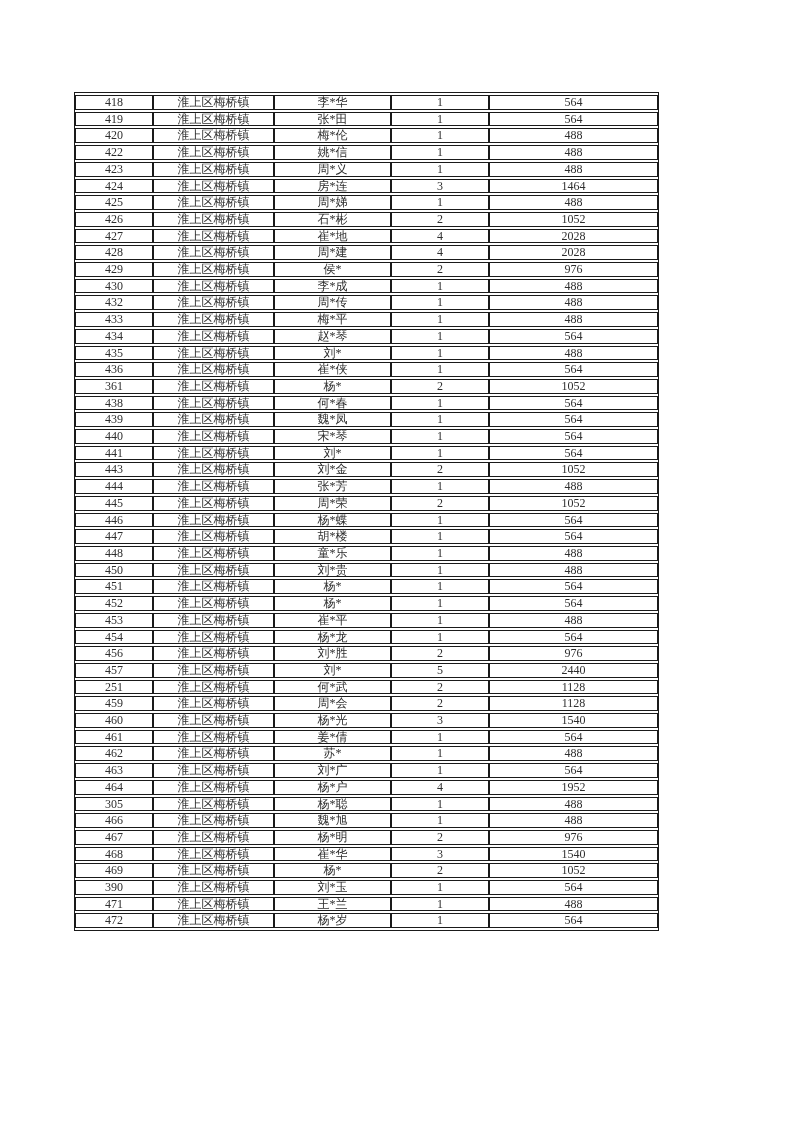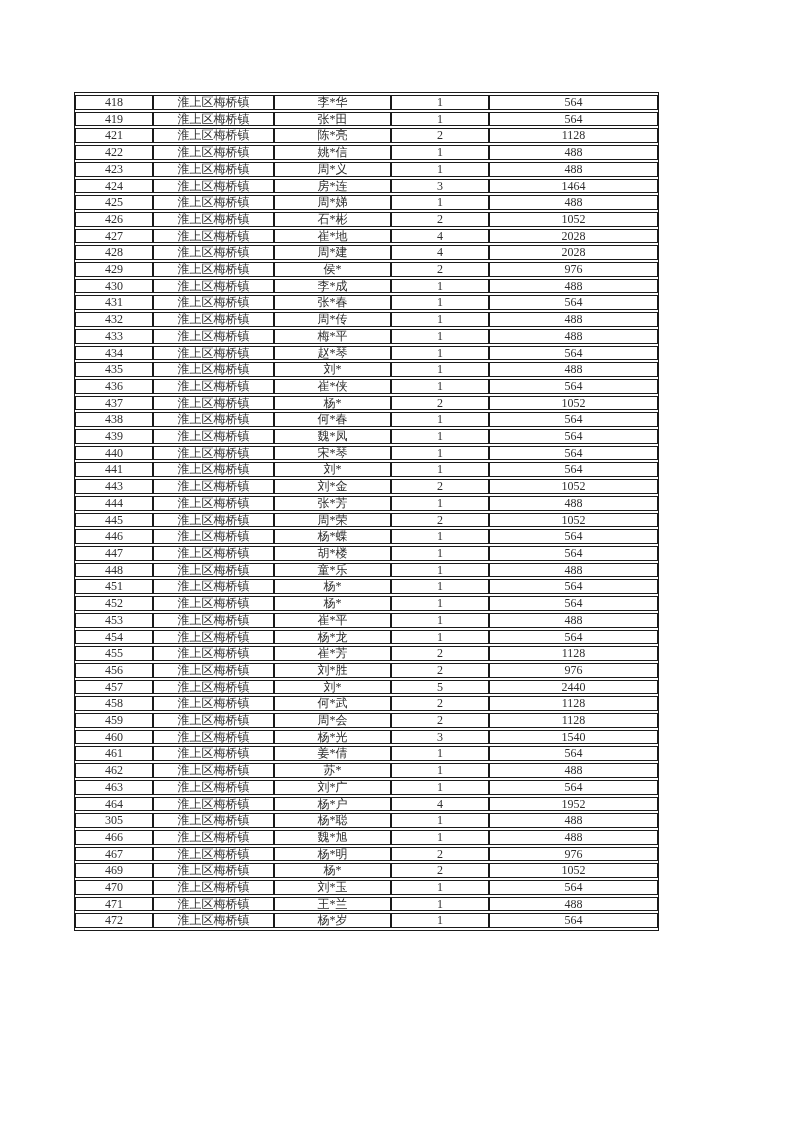--- a/index.html
+++ b/index.html
@@ -64,25 +64,25 @@
           <td>564</td>
         </tr>
         <tr>
           <td>419</td>
           <td>淮上区梅桥镇</td>
           <td>张*田</td>
           <td>1</td>
           <td>564</td>
         </tr>
         <tr>
-          <td>421</td>
-          <td>淮上区梅桥镇</td>
-          <td>陈*亮</td>
-          <td>2</td>
-          <td>1128</td>
+          <td>420</td>
+          <td>淮上区梅桥镇</td>
+          <td>梅*伦</td>
+          <td>1</td>
+          <td>488</td>
         </tr>
         <tr>
           <td>422</td>
           <td>淮上区梅桥镇</td>
           <td>姚*信</td>
           <td>1</td>
           <td>488</td>
         </tr>
         <tr>
           <td>423</td>
@@ -134,27 +134,20 @@
           <td>976</td>
         </tr>
         <tr>
           <td>430</td>
           <td>淮上区梅桥镇</td>
           <td>李*成</td>
           <td>1</td>
           <td>488</td>
         </tr>
         <tr>
-          <td>431</td>
-          <td>淮上区梅桥镇</td>
-          <td>张*春</td>
-          <td>1</td>
-          <td>564</td>
-        </tr>
-        <tr>
           <td>432</td>
           <td>淮上区梅桥镇</td>
           <td>周*传</td>
           <td>1</td>
           <td>488</td>
         </tr>
         <tr>
           <td>433</td>
           <td>淮上区梅桥镇</td>
           <td>梅*平</td>
@@ -176,21 +169,21 @@
           <td>488</td>
         </tr>
         <tr>
           <td>436</td>
           <td>淮上区梅桥镇</td>
           <td>崔*侠</td>
           <td>1</td>
           <td>564</td>
         </tr>
         <tr>
-          <td>437</td>
+          <td>361</td>
           <td>淮上区梅桥镇</td>
           <td>杨*</td>
           <td>2</td>
           <td>1052</td>
         </tr>
         <tr>
           <td>438</td>
           <td>淮上区梅桥镇</td>
           <td>何*春</td>
           <td>1</td>
@@ -253,20 +246,27 @@
           <td>564</td>
         </tr>
         <tr>
           <td>448</td>
           <td>淮上区梅桥镇</td>
           <td>童*乐</td>
           <td>1</td>
           <td>488</td>
         </tr>
         <tr>
+          <td>450</td>
+          <td>淮上区梅桥镇</td>
+          <td>刘*贵</td>
+          <td>1</td>
+          <td>488</td>
+        </tr>
+        <tr>
           <td>451</td>
           <td>淮上区梅桥镇</td>
           <td>杨*</td>
           <td>1</td>
           <td>564</td>
         </tr>
         <tr>
           <td>452</td>
           <td>淮上区梅桥镇</td>
           <td>杨*</td>
@@ -279,44 +279,37 @@
           <td>崔*平</td>
           <td>1</td>
           <td>488</td>
         </tr>
         <tr>
           <td>454</td>
           <td>淮上区梅桥镇</td>
           <td>杨*龙</td>
           <td>1</td>
           <td>564</td>
-        </tr>
-        <tr>
-          <td>455</td>
-          <td>淮上区梅桥镇</td>
-          <td>崔*芳</td>
-          <td>2</td>
-          <td>1128</td>
         </tr>
         <tr>
           <td>456</td>
           <td>淮上区梅桥镇</td>
           <td>刘*胜</td>
           <td>2</td>
           <td>976</td>
         </tr>
         <tr>
           <td>457</td>
           <td>淮上区梅桥镇</td>
           <td>刘*</td>
           <td>5</td>
           <td>2440</td>
         </tr>
         <tr>
-          <td>458</td>
+          <td>251</td>
           <td>淮上区梅桥镇</td>
           <td>何*武</td>
           <td>2</td>
           <td>1128</td>
         </tr>
         <tr>
           <td>459</td>
           <td>淮上区梅桥镇</td>
           <td>周*会</td>
           <td>2</td>
@@ -372,28 +365,35 @@
           <td>488</td>
         </tr>
         <tr>
           <td>467</td>
           <td>淮上区梅桥镇</td>
           <td>杨*明</td>
           <td>2</td>
           <td>976</td>
         </tr>
         <tr>
+          <td>468</td>
+          <td>淮上区梅桥镇</td>
+          <td>崔*华</td>
+          <td>3</td>
+          <td>1540</td>
+        </tr>
+        <tr>
           <td>469</td>
           <td>淮上区梅桥镇</td>
           <td>杨*</td>
           <td>2</td>
           <td>1052</td>
         </tr>
         <tr>
-          <td>470</td>
+          <td>390</td>
           <td>淮上区梅桥镇</td>
           <td>刘*玉</td>
           <td>1</td>
           <td>564</td>
         </tr>
         <tr>
           <td>471</td>
           <td>淮上区梅桥镇</td>
           <td>王*兰</td>
           <td>1</td>

